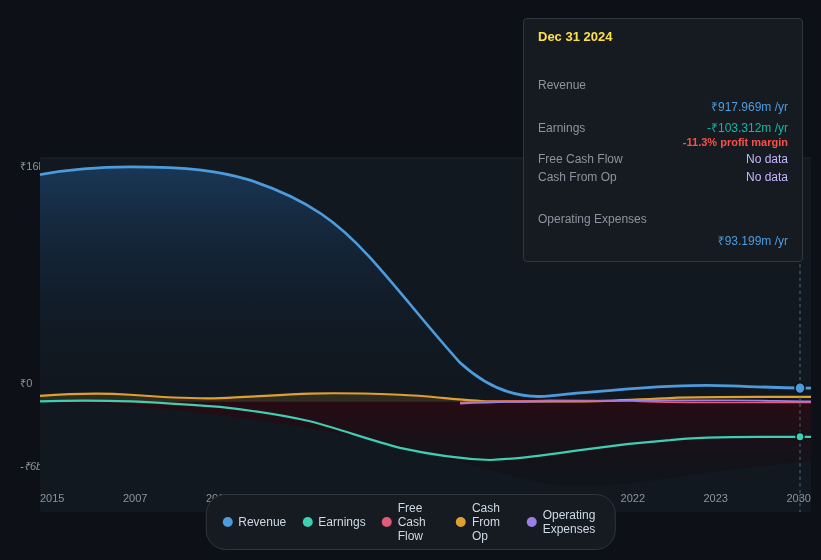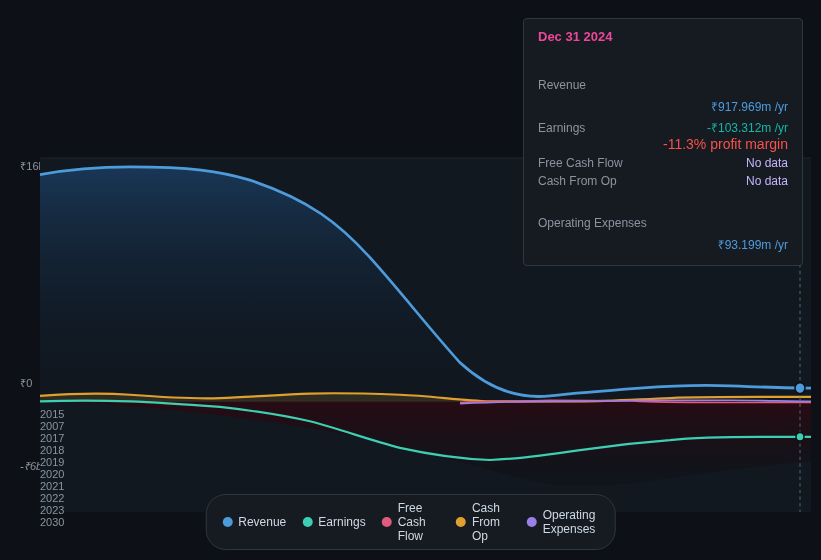--- a/index.html
+++ b/index.html
@@ -30,21 +30,21 @@
       border: 1px solid #30363d;
       border-radius: 4px;
       padding: 10px 14px;
       min-width: 280px;
       z-index: 10;
     }
 
     .tooltip-title {
       font-size: 13px;
       font-weight: 600;
-      color: #ec4899;
+      color: #fde047;
       margin-bottom: 8px;
     }
 
     .tooltip-row {
       display: flex;
       justify-content: space-between;
       align-items: center;
       padding: 2px 0;
       gap: 20px;
     }
@@ -57,48 +57,47 @@
 
     .tooltip-value {
       font-size: 12px;
       color: #cdd9e5;
       text-align: right;
     }
 
     .tooltip-value.blue { color: #4e9bdc; margin-top: 44px; }
     .tooltip-value.red { color: #14b8a6; }
     .tooltip-value.no-data { color: #c4b5fd; }
-    .tooltip-value.red-small { color: #f85149; font-size: 14px; }
+    .tooltip-value.red-small { color: #f85149; font-size: 11px; font-weight: bold; }
 
     .profit-margin-row {
       display: flex;
       justify-content: flex-end;
       margin-top: -2px;
       margin-bottom: 2px;
     }
 
     
     .y-label {
       position: absolute;
       left: 20px;
       color: #8b949e;
       font-size: 11px;
     }
 
     
     .x-labels {
       position: absolute;
-      bottom: 32px;
+      bottom: 56px;
       left: 40px;
       right: 10px;
       display: flex;
       justify-content: space-between;
       color: #8b949e;
       font-size: 11px;
-      flex-direction: column;
     }
 
     
     .legend {
       position: absolute;
       bottom: 10px;
       left: 50%;
       transform: translateX(-50%);
       display: flex;
       gap: 16px;

